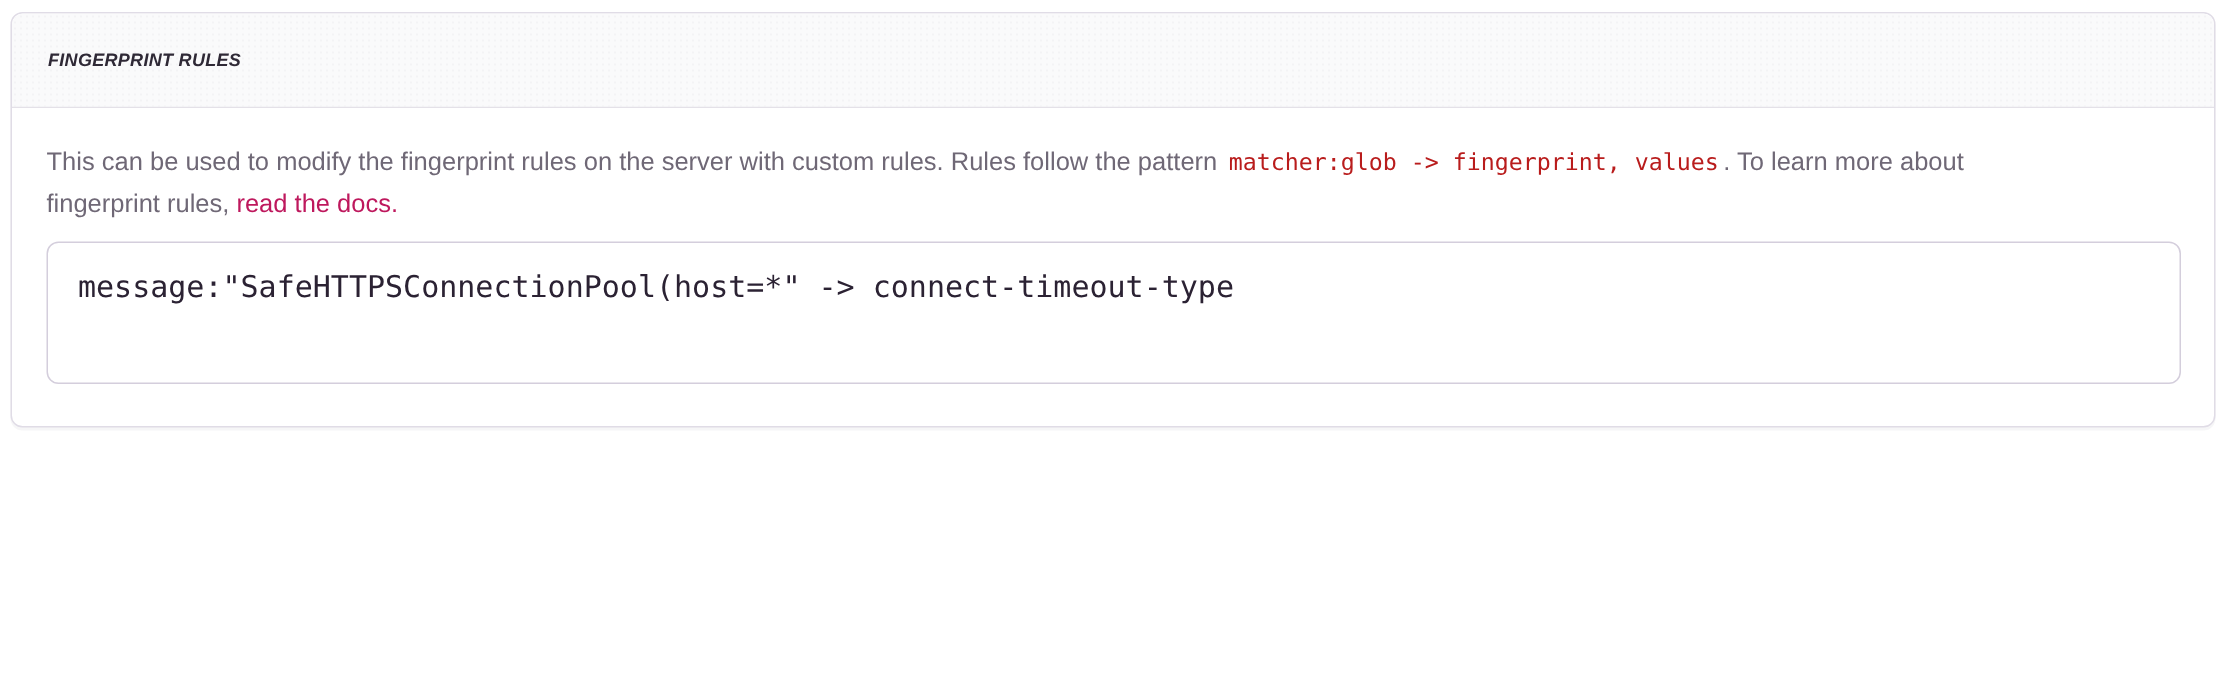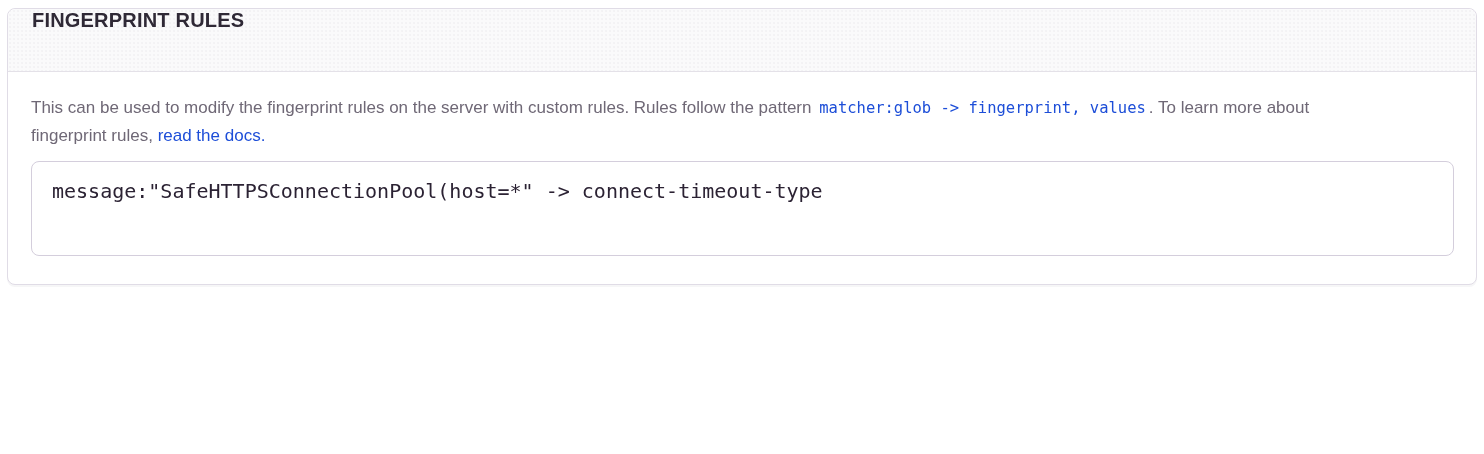--- a/index.html
+++ b/index.html
@@ -14,51 +14,52 @@
     left: 7px; top: 8px;
     width: 1470px;
     background: #ffffff;
     border: 1px solid #e0dce6;
     border-radius: 8px;
     box-shadow: 0 2px 0 rgba(37, 26, 59, 0.04);
   }
   .panel-header {
     height: 63px;
     display: flex;
-    align-items: flex-start;
+    align-items: center;
     padding: 0 24px;
     background-color: #fafafb;
     background-image: radial-gradient(rgba(80, 70, 100, 0.04) 1px, transparent 1px);
     background-size: 4px 4px;
     border-bottom: 1px solid #e4e1e8;
     border-radius: 8px 8px 0 0;
-    font-size: 20px;
+    font-size: 12px;
     font-weight: bold;
     letter-spacing: 0.2px;
     color: #2f2936;
+    font-style: italic;
   }
   .panel-body {
     padding: 22px 22px 28px 23px;
     border-radius: 0 0 8px 8px;
   }
   .description {
     margin: 0 0 12px 0;
     max-width: 1290px;
     font-size: 17px;
     line-height: 27px;
     color: #6f6876;
   }
   .inline-code {
     font-family: "DejaVu Sans Mono", monospace;
     font-size: 15.5px;
-    color: #1d4ed8;
+    color: #b91c1c;
     margin: 0 3px;
   }
   .docs-link {
-    color: #1d4ed8;
+    color: #be185d;
     text-decoration: none;
     cursor: pointer;
   }
   .example-code {
     margin: 0 58px 16px 0;
     padding: 16px;
     background-color: #f5f4f7;
     background-image: radial-gradient(rgba(80, 70, 100, 0.035) 1px, transparent 1px);
     background-size: 4px 4px;
     border-radius: 6px;

